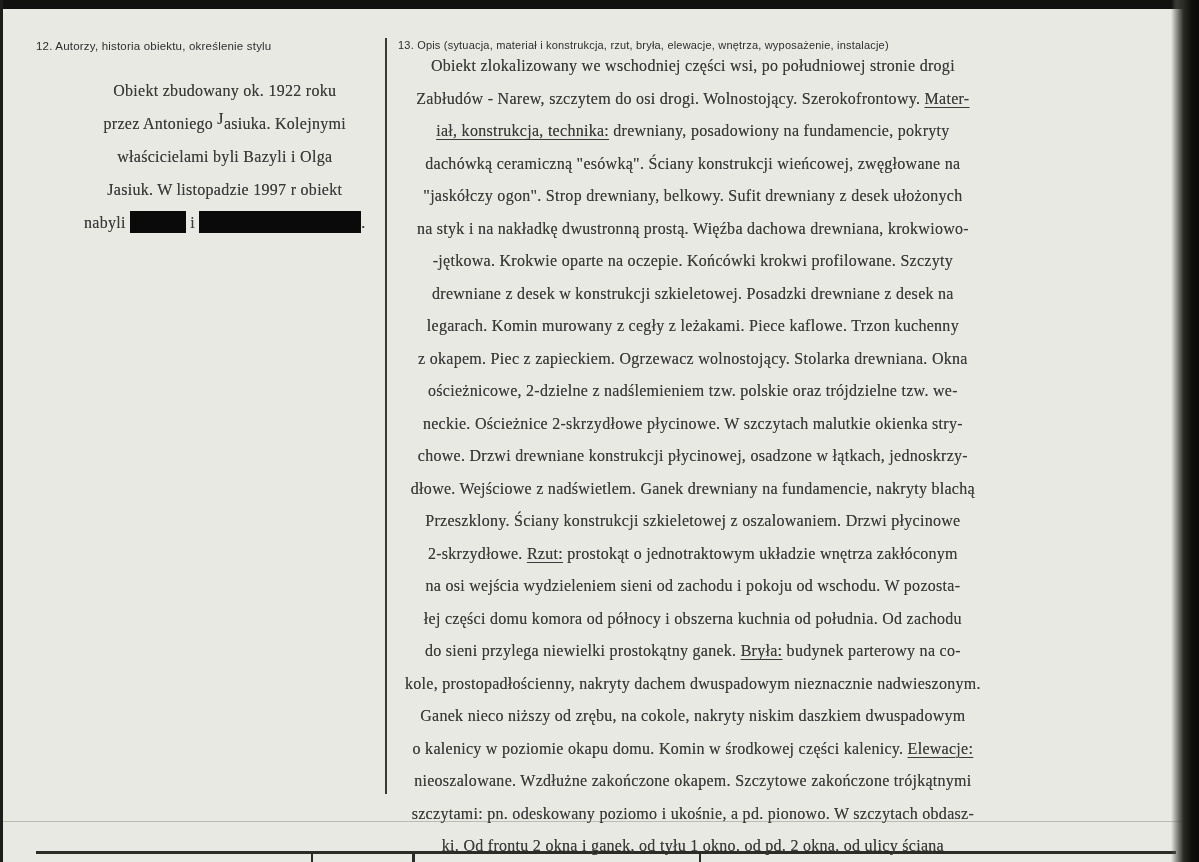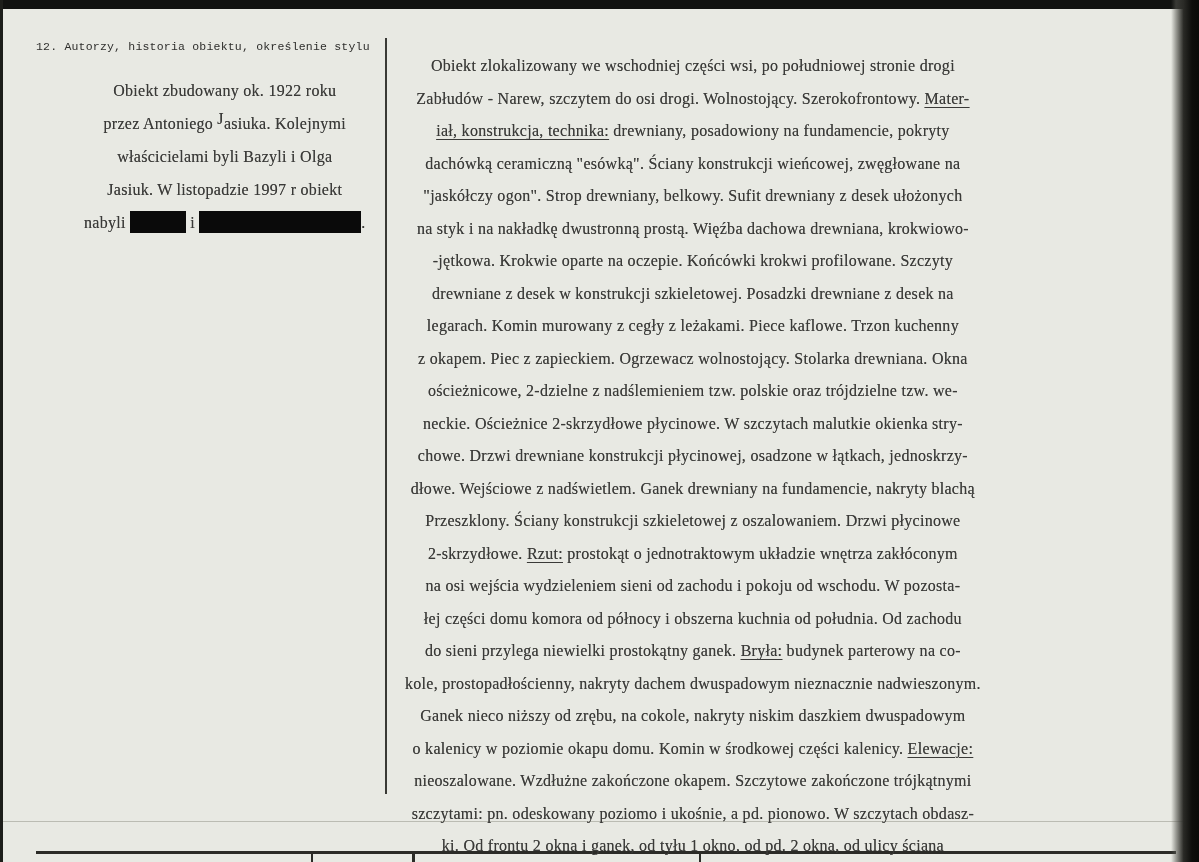--- a/index.html
+++ b/index.html
@@ -17,21 +17,21 @@
   .divider-v{position:absolute;left:385px;top:38px;width:2px;height:756px;background:#3a3a36;z-index:1;}
   .ghost-rule{position:absolute;left:0;top:821px;width:1199px;height:1px;background:rgba(150,152,140,0.55);z-index:1;}
   .bottom-rule{position:absolute;left:36px;top:851px;width:1140px;height:3px;background:#2b2b27;z-index:1;}
   .tick{position:absolute;top:853px;width:2px;height:9px;background:#2b2b27;z-index:1;}
   .tick.t1{left:311px;}
   .tick.t2{left:412px;width:3px;}
   .tick.t3{left:699px;}
   
   .form-label{
     position:absolute;color:#2e2e2c;
-    font-family:Liberation Mono, monospace;
+    font-family:Liberation Sans, sans-serif;
     letter-spacing:0.2px;white-space:nowrap;z-index:2;text-align:right;
   }
   .label-12{left:36px;top:40px;font-size:11.5px;}
   .label-13{left:398px;top:39px;font-size:11px;}
   
   .tw{
     position:absolute;z-index:2;color:#3a3a38;
     font-family:Liberation Serif, serif;
     font-size:16px;letter-spacing:0.28px;white-space:pre;
     text-shadow:0 0 0.5px rgba(58,58,56,0.65);
@@ -54,19 +54,20 @@
   <div class="divider-v"></div>
   <div class="ghost-rule"></div>
   <div class="bottom-rule"></div>
   <div class="tick t1"></div>
   <div class="tick t2"></div>
   <div class="tick t3"></div>
 
   <div class="form-label label-12">12. Autorzy, historia obiektu, określenie stylu</div>
   <div class="tw tw-left" id="left-lines"><div class="tw-line"><span>Obiekt zbudowany ok. 1922 roku</span></div><div class="tw-line"><span>przez Antoniego </span><span class="raised">J</span><span>asiuka. Kolejnymi</span></div><div class="tw-line"><span>właścicielami byli Bazyli i Olga</span></div><div class="tw-line"><span>Jasiuk. W listopadzie 1997 r obiekt</span></div><div class="tw-line"><span>nabyli </span><span class="redact" style="width: 56px; background: rgb(10, 10, 10);"></span><span> i </span><span class="redact" style="width: 162px; background: rgb(10, 10, 10);"></span><span>.</span></div></div>
 
+  <div class="form-label label-13">13. Opis (sytuacja, materiał i konstrukcja, rzut, bryła, elewacje, wnętrza, wyposażenie, instalacje)</div>
   <div class="tw tw-right" id="right-lines"><div class="tw-line"><span>Obiekt zlokalizowany we wschodniej części wsi, po południowej stronie drogi</span></div><div class="tw-line"><span>Zabłudów - Narew, szczytem do osi drogi. Wolnostojący. Szerokofrontowy. </span><span class="u">Mater-</span></div><div class="tw-line"><span class="u">iał, konstrukcja, technika:</span><span> drewniany, posadowiony na fundamencie, pokryty</span></div><div class="tw-line"><span>dachówką ceramiczną "esówką". Ściany konstrukcji wieńcowej, zwęgłowane na</span></div><div class="tw-line"><span>"jaskółczy ogon". Strop drewniany, belkowy. Sufit drewniany z desek ułożonych</span></div><div class="tw-line"><span>na styk i na nakładkę dwustronną prostą. Więźba dachowa drewniana, krokwiowo-</span></div><div class="tw-line"><span>-jętkowa. Krokwie oparte na oczepie. Końcówki krokwi profilowane. Szczyty</span></div><div class="tw-line"><span>drewniane z desek w konstrukcji szkieletowej. Posadzki drewniane z desek na</span></div><div class="tw-line"><span>legarach. Komin murowany z cegły z leżakami. Piece kaflowe. Trzon kuchenny</span></div><div class="tw-line"><span>z okapem. Piec z zapieckiem. Ogrzewacz wolnostojący. Stolarka drewniana. Okna</span></div><div class="tw-line"><span>ościeżnicowe, 2-dzielne z nadślemieniem tzw. polskie oraz trójdzielne tzw. we-</span></div><div class="tw-line"><span>neckie. Ościeżnice 2-skrzydłowe płycinowe. W szczytach malutkie okienka stry-</span></div><div class="tw-line"><span>chowe. Drzwi drewniane konstrukcji płycinowej, osadzone w łątkach, jednoskrzy-</span></div><div class="tw-line"><span>dłowe. Wejściowe z nadświetlem. Ganek drewniany na fundamencie, nakryty blachą</span></div><div class="tw-line"><span>Przeszklony. Ściany konstrukcji szkieletowej z oszalowaniem. Drzwi płycinowe</span></div><div class="tw-line"><span>2-skrzydłowe. </span><span class="u">Rzut:</span><span> prostokąt o jednotraktowym układzie wnętrza zakłóconym</span></div><div class="tw-line"><span>na osi wejścia wydzieleniem sieni od zachodu i pokoju od wschodu. W pozosta-</span></div><div class="tw-line"><span>łej części domu komora od północy i obszerna kuchnia od południa. Od zachodu</span></div><div class="tw-line"><span>do sieni przylega niewielki prostokątny ganek. </span><span class="u">Bryła:</span><span> budynek parterowy na co-</span></div><div class="tw-line"><span>kole, prostopadłościenny, nakryty dachem dwuspadowym nieznacznie nadwieszonym.</span></div><div class="tw-line"><span>Ganek nieco niższy od zrębu, na cokole, nakryty niskim daszkiem dwuspadowym</span></div><div class="tw-line"><span>o kalenicy w poziomie okapu domu. Komin w środkowej części kalenicy. </span><span class="u">Elewacje:</span></div><div class="tw-line"><span>nieoszalowane. Wzdłużne zakończone okapem. Szczytowe zakończone trójkątnymi</span></div><div class="tw-line"><span>szczytami: pn. odeskowany poziomo i ukośnie, a pd. pionowo. W szczytach obdasz-</span></div><div class="tw-line"><span>ki. Od frontu 2 okna i ganek, od tyłu 1 okno, od pd. 2 okna, od ulicy ściana</span></div></div>
 
   <div class="edge-top"></div>
   <div class="edge-left"></div>
   <div class="edge-right"></div>
 
 </div>
 
 </body></html>

